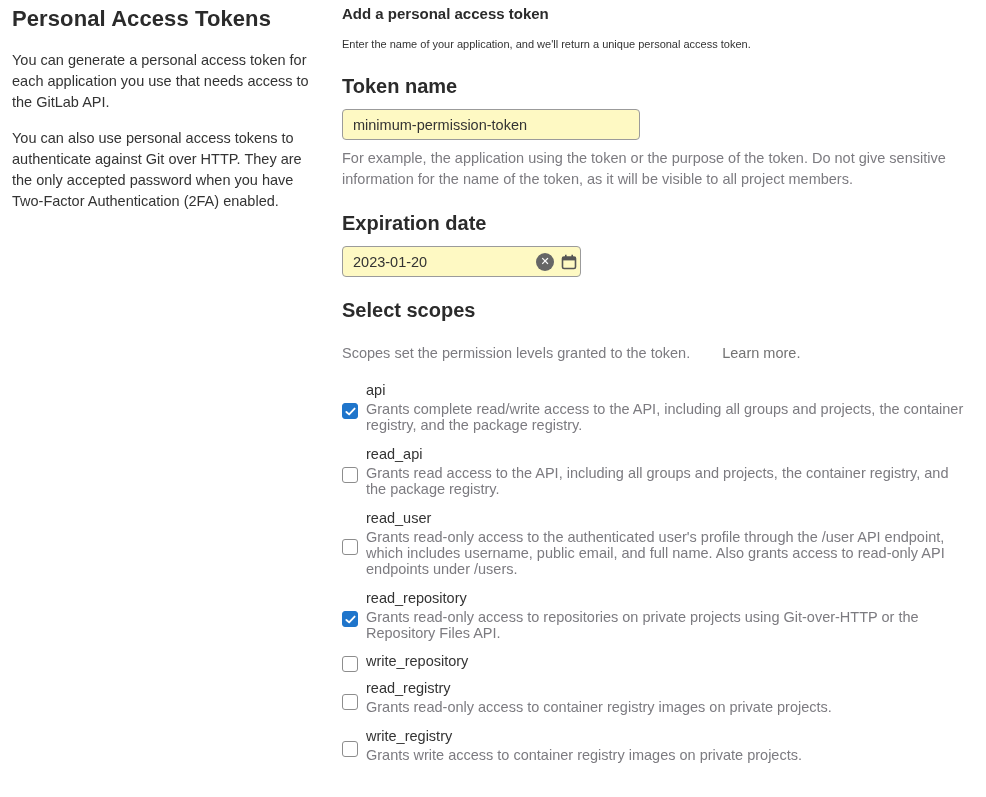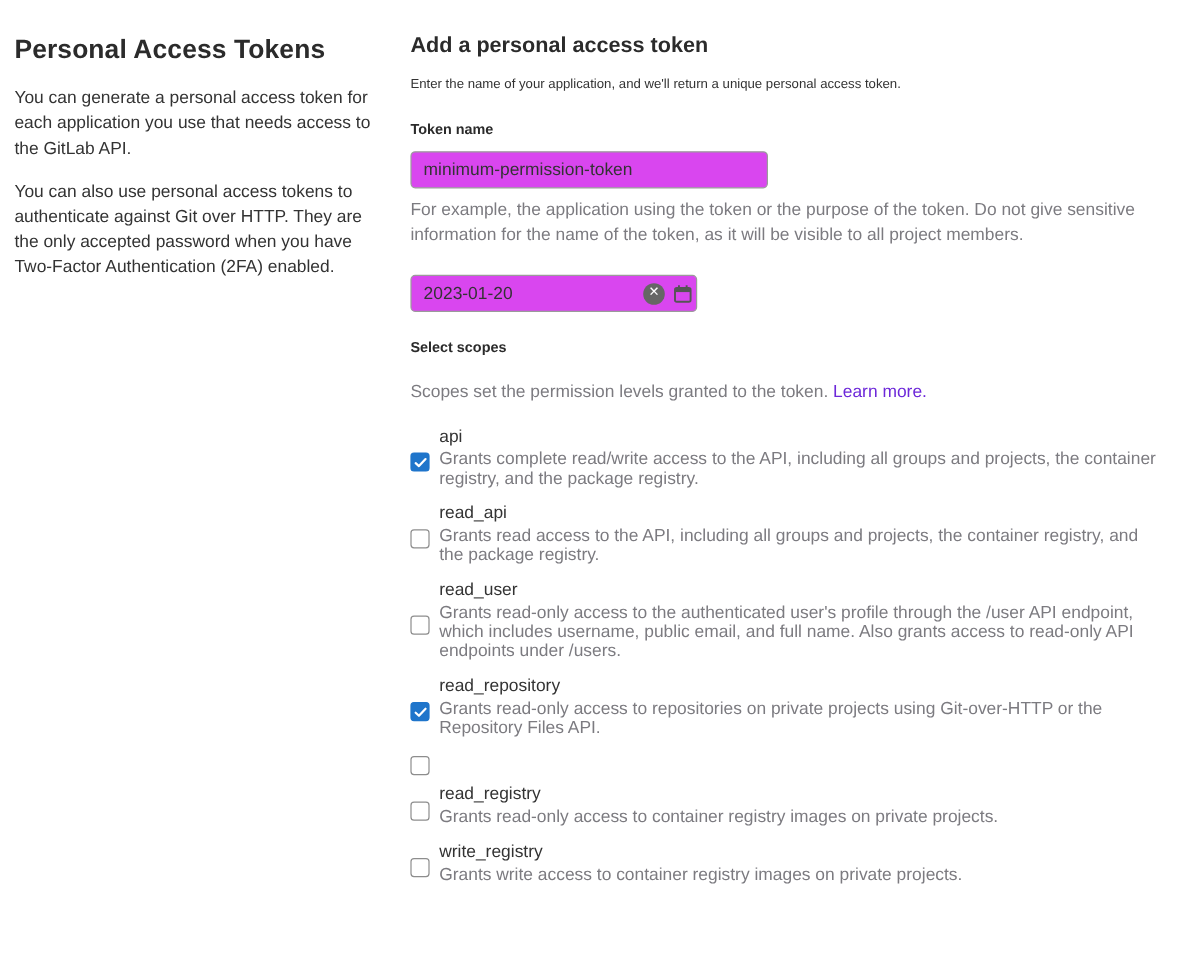--- a/index.html
+++ b/index.html
@@ -5,21 +5,21 @@
   * { margin: 0; padding: 0; box-sizing: border-box; }
   html, body { width: 986px; height: 797px; background: #fff; }
   body {
     font-family: "Liberation Sans", "DejaVu Sans", sans-serif;
     font-size: 14.5px;
     color: #303030;
     overflow: hidden;
   }
   .container {
     display: flex;
-    padding: 26px 12px;
+    padding: 4px 12px;
   }
   
   .col-left {
     width: 302px;
     margin-right: 28px;
     flex-shrink: 0;
   }
   .page-title {
     font-size: 22px;
     font-weight: 700;
@@ -33,47 +33,47 @@
     color: #333;
     margin-bottom: 15px;
   }
   
   .col-right {
     flex: 1;
     max-width: 624px;
     padding-top: 1px;
   }
   .form-heading {
-    font-size: 18px;
+    font-size: 15px;
     font-weight: 700;
     color: #2b2b2b;
     margin-bottom: 16px;
   }
   .form-subheading {
     font-size: 11px;
     color: #333;
     margin-bottom: 25px;
   }
   .field-label {
-    font-size: 12px;
+    font-size: 20px;
     font-weight: 700;
     color: #2b2b2b;
     display: block;
     margin-bottom: 11px;
   }
   .text-input {
     height: 31px;
     border: 1px solid #9b9b9b;
     border-radius: 4px;
     padding: 0 10px;
     font-family: "Liberation Sans", "DejaVu Sans", sans-serif;
     font-size: 14.5px;
     color: #333;
     outline: none;
-    background: #d946ef;
+    background: #fef9c3;
   }
   .token-name-input { width: 298px; display: block; }
   .help-text {
     font-size: 14.5px;
     line-height: 1.45;
     color: #7c7b80;
     margin-top: 8px;
   }
   .field-group { margin-bottom: 22px; }
   .expiry-wrap {
@@ -104,21 +104,21 @@
     line-height: 1;
     user-select: none;
   }
   .cal-btn {
     display: inline-flex;
     align-items: center;
     cursor: pointer;
   }
   
   .scopes-help { margin-top: 0; margin-bottom: 18px; color: #7c7b80; }
-  .learn-more { color: #6d28d9; text-decoration: none; cursor: pointer; }
+  .learn-more { color: #737373; text-decoration: none; cursor: pointer; margin-left: 28px; }
   .scope-row {
     display: flex;
     align-items: center;
     margin-bottom: 8px;
   }
   .checkbox {
     width: 16px; height: 16px;
     border: 1px solid #8d8d8d;
     border-radius: 3px;
     background: #fff;
@@ -164,20 +164,21 @@
     <h2 class="form-heading">Add a personal access token</h2>
     <p class="form-subheading">Enter the name of your application, and we'll return a unique personal access token.</p>
 
     <div class="field-group">
       <label class="field-label">Token name</label>
       <input type="text" class="text-input token-name-input" value="minimum-permission-token" style="">
       <div class="help-text">For example, the application using the token or the purpose of the token. Do not give sensitive information for the name of the token, as it will be visible to all project members.</div>
     </div>
 
     <div class="field-group">
+      <label class="field-label">Expiration date</label>
       <div class="expiry-wrap">
         <input type="text" class="text-input expiry-input" value="2023-01-20" style="">
         <span class="expiry-icons">
           <span class="clear-btn">✕</span>
           <span class="cal-btn">
             <svg width="16" height="16" viewBox="0 0 16 16">
               <rect x="1.5" y="3" width="13" height="11.5" rx="1.5" fill="none" stroke="#555" stroke-width="1.6"></rect>
               <rect x="1.5" y="3" width="13" height="3.4" fill="#555"></rect>
               <line x1="4.8" y1="0.8" x2="4.8" y2="4" stroke="#555" stroke-width="1.6"></line>
               <line x1="11.2" y1="0.8" x2="11.2" y2="4" stroke="#555" stroke-width="1.6"></line>
@@ -236,20 +237,21 @@
           <label class="scope-label">read_repository</label>
           <div class="scope-desc">Grants read-only access to repositories on private projects using Git-over-HTTP or the Repository Files API.</div>
         </div>
       </div>
 
       <div class="scope-row">
         <span class="checkbox">
           
         </span>
         <div>
+          <label class="scope-label">write_repository</label>
         </div>
       </div>
 
       <div class="scope-row">
         <span class="checkbox">
           
         </span>
         <div>
           <label class="scope-label">read_registry</label>
           <div class="scope-desc">Grants read-only access to container registry images on private projects.</div>

